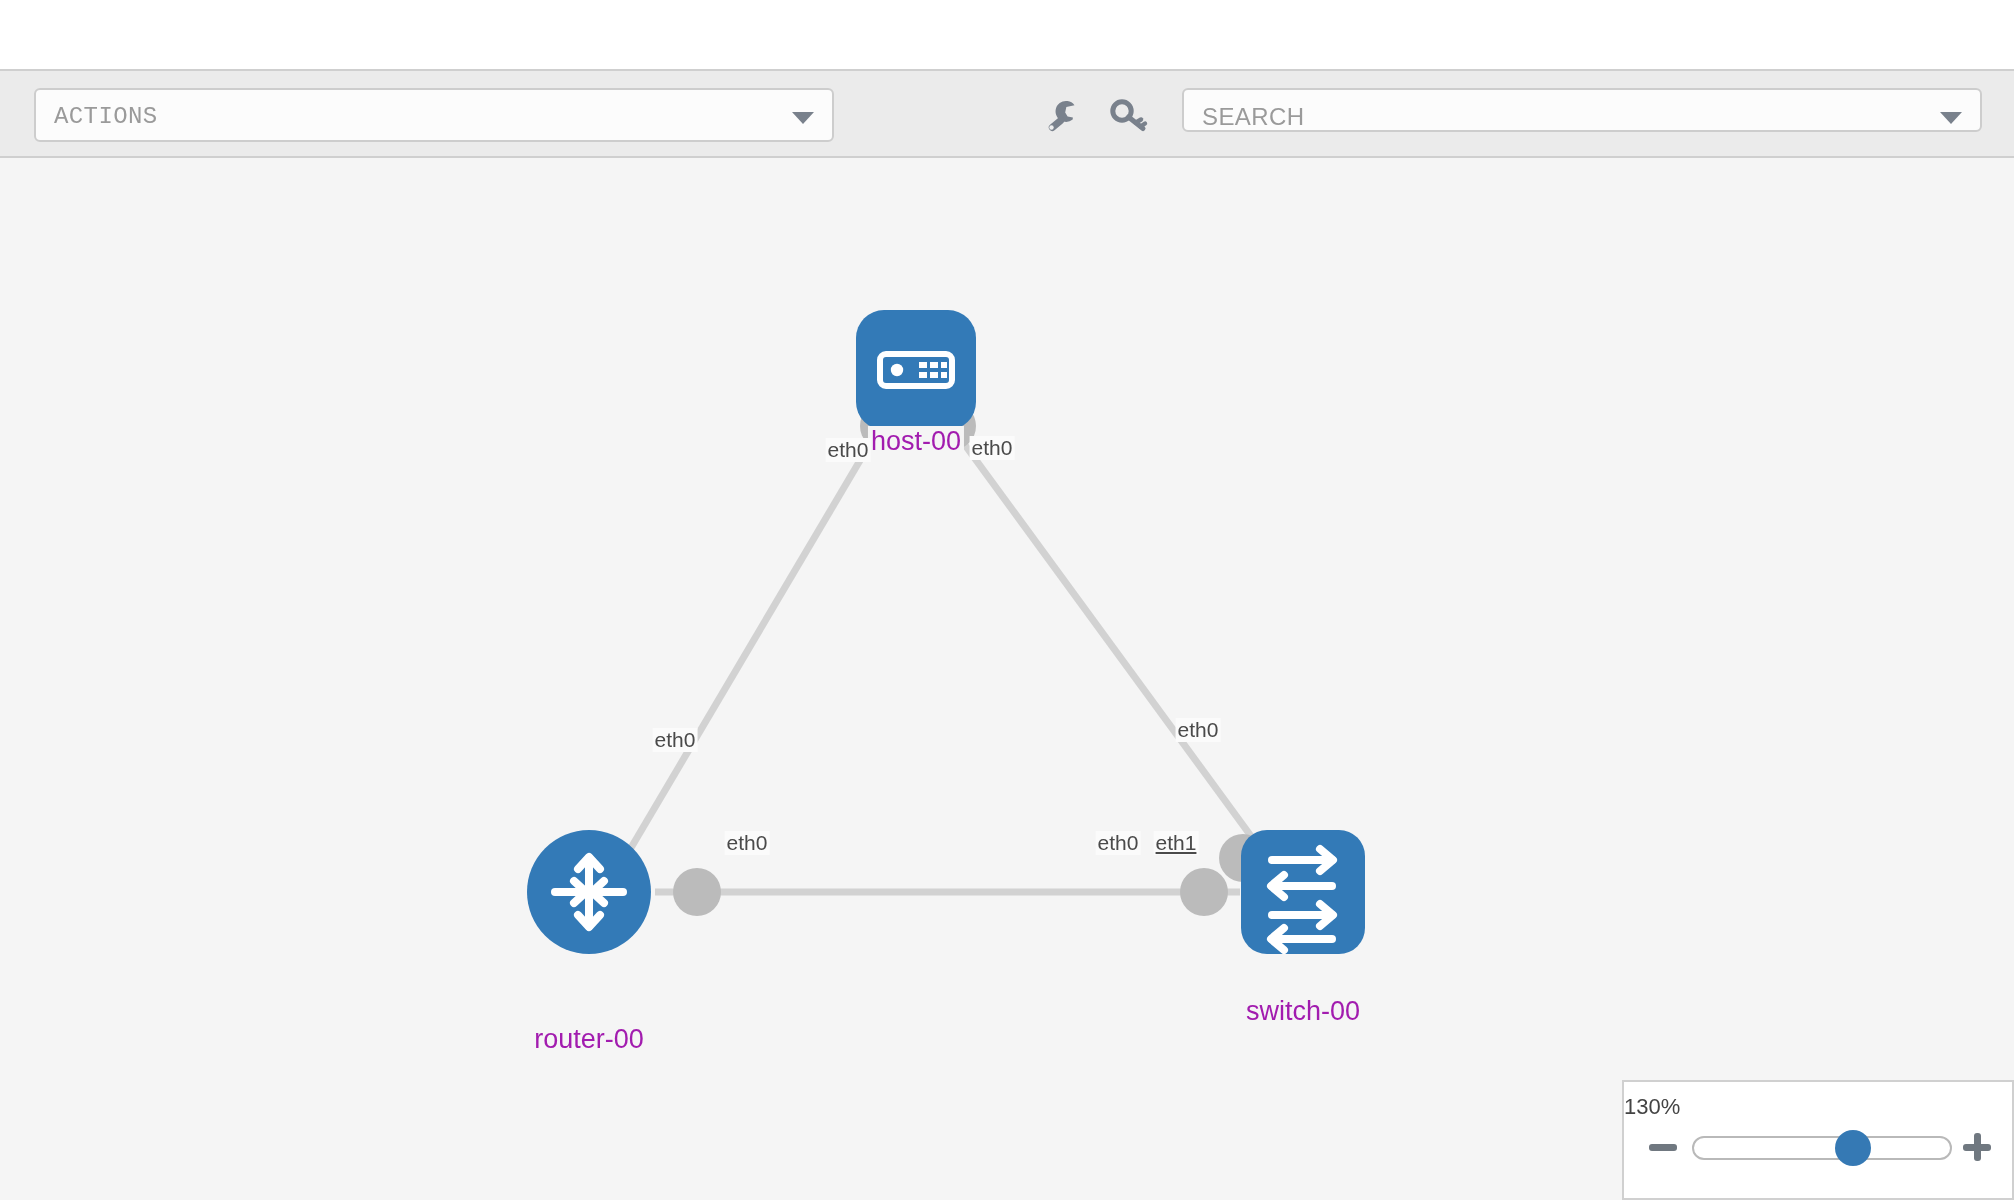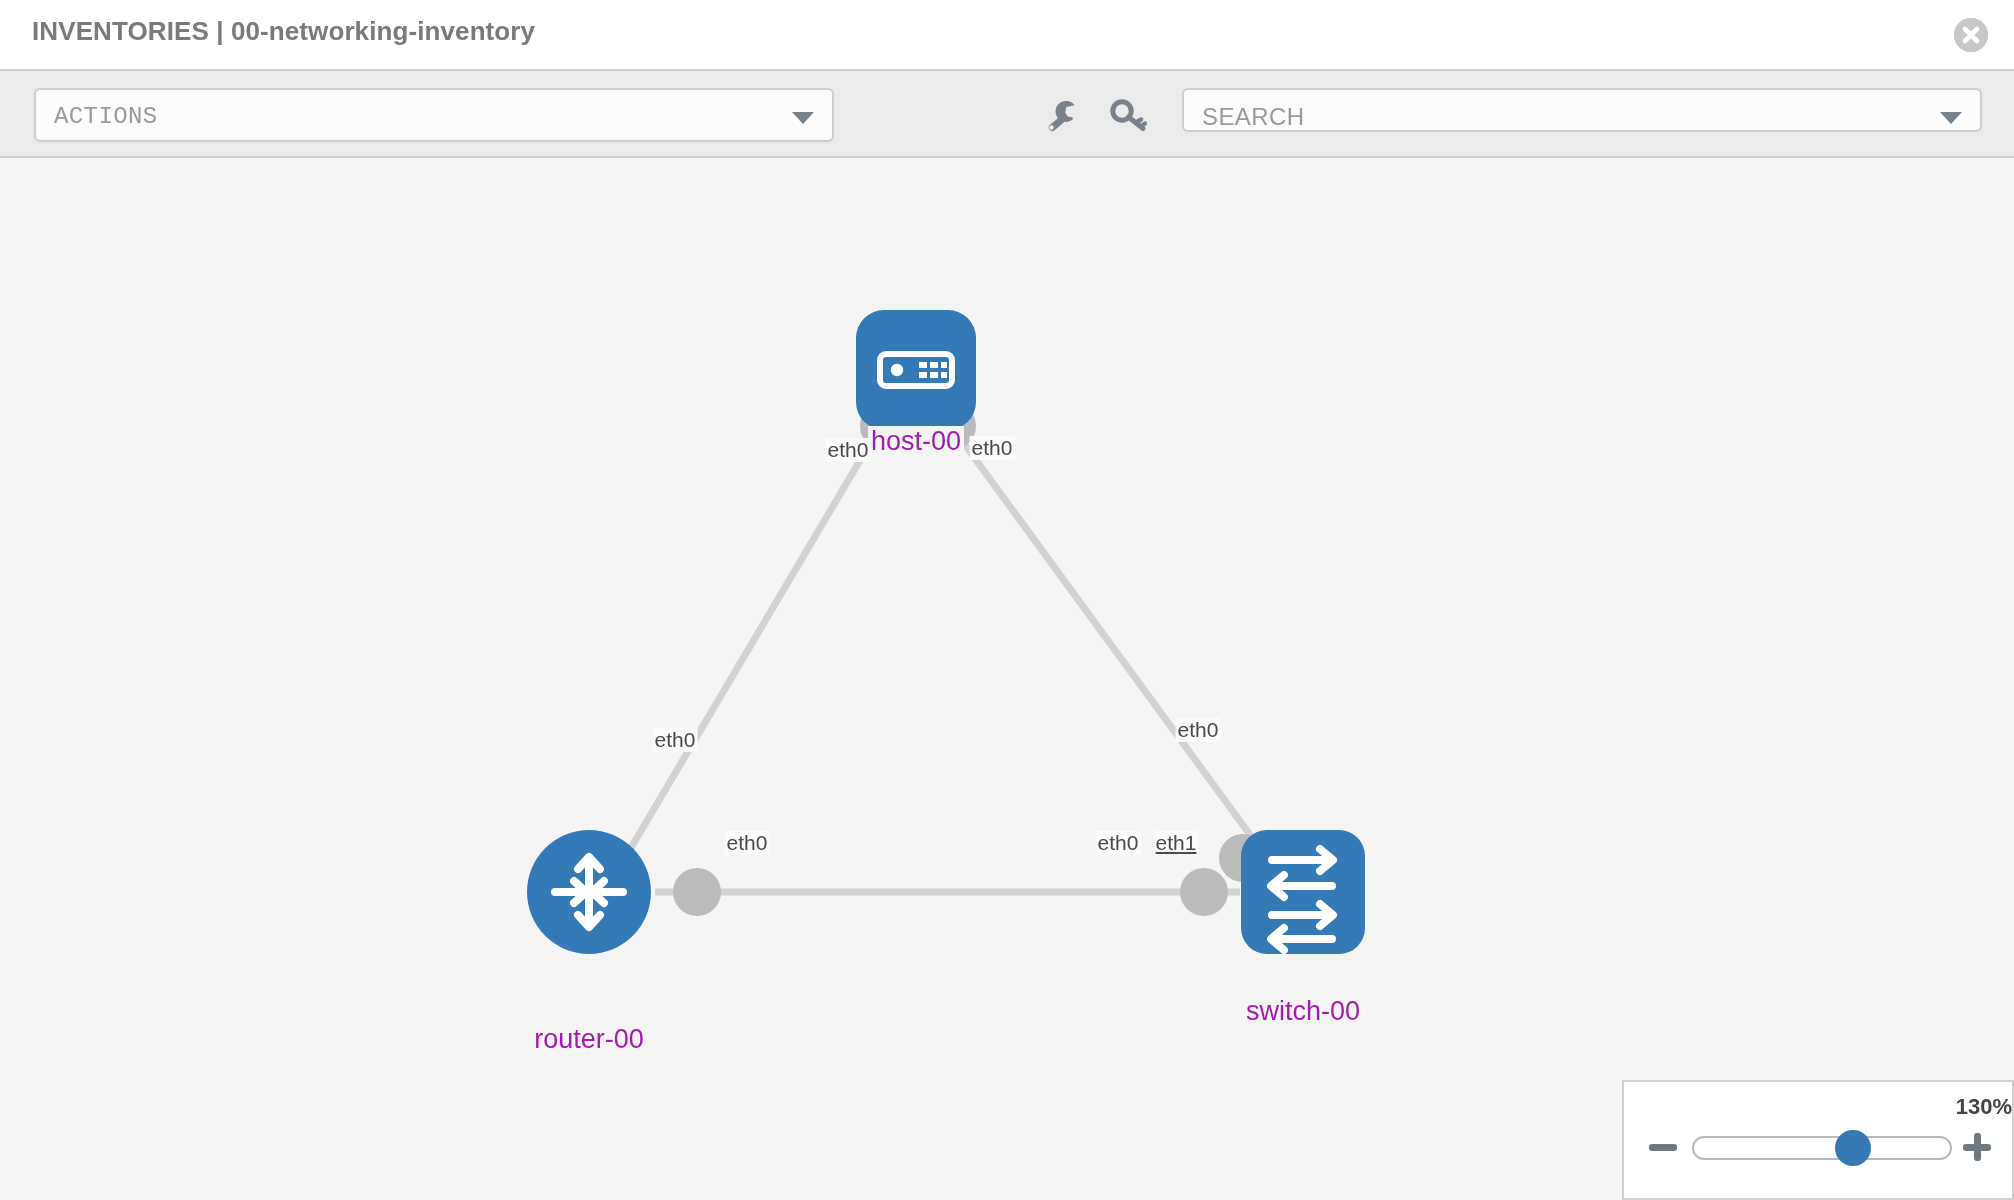--- a/index.html
+++ b/index.html
@@ -162,24 +162,23 @@
     width: 392px;
     height: 120px;
     background: #ffffff;
     border: 2px solid #d0d0d0;
     box-sizing: border-box;
   }
   .zoom-value {
     position: absolute;
     top: 12px;
     left: 0; right: 0;
-    text-align: right;
+    text-align: left;
     font-size: 22px;
     color: #444444;
-    font-weight: bold;
   }
   .zoom-minus, .zoom-plus {
     position: absolute;
     top: 48px;
     width: 34px;
     height: 34px;
     cursor: pointer;
   }
   .zoom-minus { left: 22px; }
   .zoom-plus  { right: 18px; }
@@ -205,29 +204,20 @@
     background: #3579b4;
     transform: translateX(-50%);
     cursor: grab;
   }
 </style>
 </head>
 <body>
 
 <div id="app">
 
-  <div class="header">
-    <div class="page-title">INVENTORIES | 00-networking-inventory</div>
-    <div class="close-btn">
-      <svg width="34" height="34" viewBox="0 0 34 34">
-        <circle cx="17" cy="17" r="17" fill="#c8c8c8"></circle>
-        <path d="M11 11 L23 23 M23 11 L11 23" stroke="#ffffff" stroke-width="4.6" stroke-linecap="round"></path>
-      </svg>
-    </div>
-  </div>
 
   <div class="toolbar">
 
     <div class="actions-select">
       <span class="actions-label">ACTIONS</span>
       <span class="caret-down"></span>
     </div>
 
     <div class="tool-icon wrench">
       <svg width="42" height="42" viewBox="0 0 42 42">

